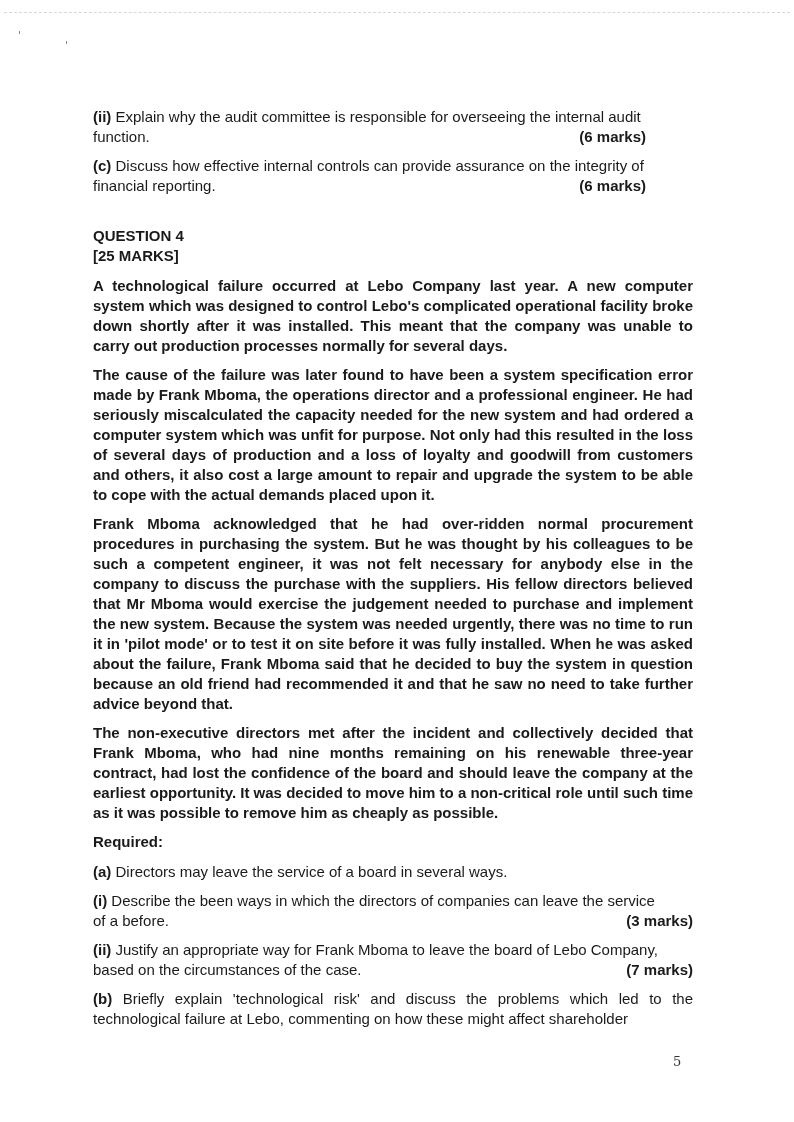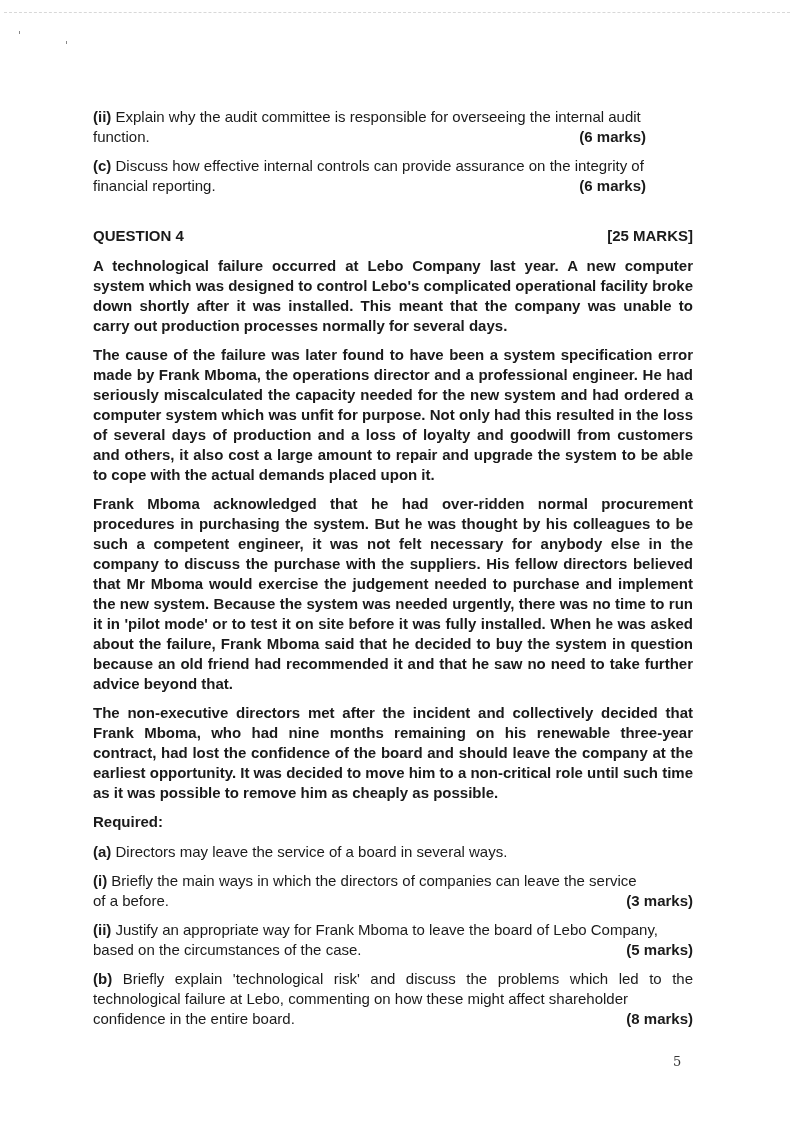--- a/index.html
+++ b/index.html
@@ -54,20 +54,21 @@
     }
     .marks { font-weight: bold; white-space: nowrap; }
     .subblock {
       width: 553px;
     }
     .qhead {
       display: flex;
       justify-content: space-between;
       font-weight: bold;
       margin: 30px 0 10px 0;
+      flex-direction: column;
     }
     .required {
       font-weight: bold;
       margin: 0 0 10px 0;
     }
     .page-num {
       position: absolute;
       left: 673px;
       top: 1054px;
       font-size: 13px;
@@ -111,38 +112,34 @@
   <p class="para">Frank Mboma acknowledged that he had over-ridden normal procurement procedures in purchasing the system. But he was thought by his colleagues to be such a competent engineer, it was not felt necessary for anybody else in the company to discuss the purchase with the suppliers. His fellow directors believed that Mr Mboma would exercise the judgement needed to purchase and implement the new system. Because the system was needed urgently, there was no time to run it in 'pilot mode' or to test it on site before it was fully installed. When he was asked about the failure, Frank Mboma said that he decided to buy the system in question because an old friend had recommended it and that he saw no need to take further advice beyond that.</p>
   <p class="para">The non-executive directors met after the incident and collectively decided that Frank Mboma, who had nine months remaining on his renewable three-year contract, had lost the confidence of the board and should leave the company at the earliest opportunity. It was decided to move him to a non-critical role until such time as it was possible to remove him as cheaply as possible.</p>
 
   <div class="required">Required:</div>
 
   <div class="item">
     <span class="lbl">(a)</span><span> Directors may leave the service of a board in several ways.</span>
   </div>
 
   <div class="item">
-    <div><span class="lbl">(i)</span><span> Briefly the main ways in which the directors of companies can leave the service</span></div>
+    <div><span class="lbl">(i)</span><span> Describe the been ways in which the directors of companies can leave the service</span></div>
     <div class="marks-line">
       <span>of a before.</span>
       <span class="marks">(3 marks)</span>
     </div>
   </div>
 
   <div class="item">
     <div><span class="lbl">(ii)</span><span> Justify an appropriate way for Frank Mboma to leave the board of Lebo Company,</span></div>
     <div class="marks-line">
       <span>based on the circumstances of the case.</span>
-      <span class="marks">(5 marks)</span>
+      <span class="marks">(7 marks)</span>
     </div>
   </div>
 
   <div class="item">
     <div><span class="lbl">(b)</span><span> Briefly explain 'technological risk' and discuss the problems which led to the technological failure at Lebo, commenting on how these might affect shareholder</span></div>
-    <div class="marks-line">
-      <span>confidence in the entire board.</span>
-      <span class="marks">(8 marks)</span>
-    </div>
   </div>
 
 </div>
 
 <div class="page-num">5</div>
 
 </body></html>

